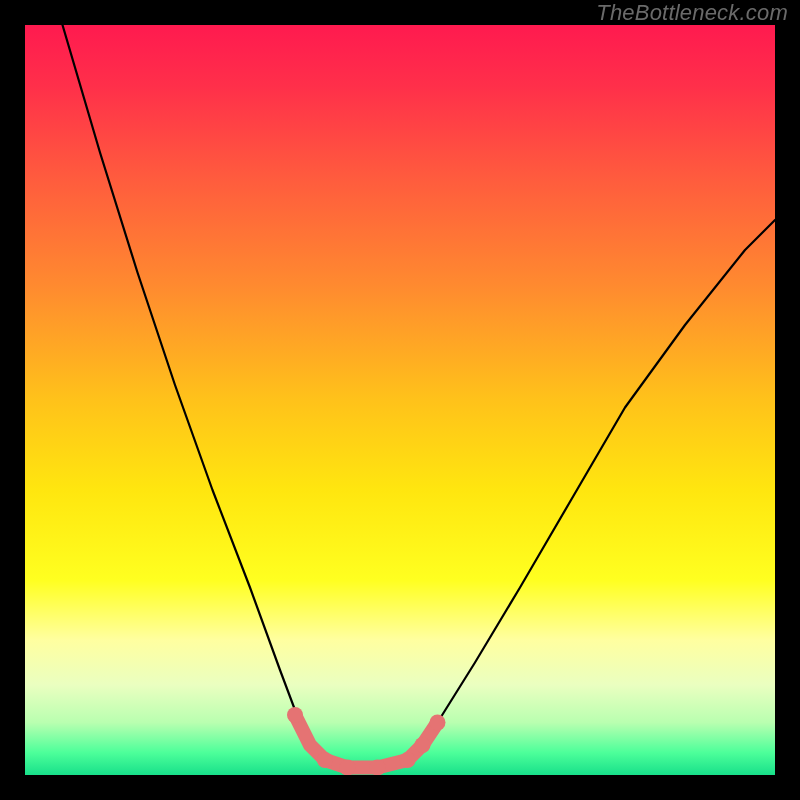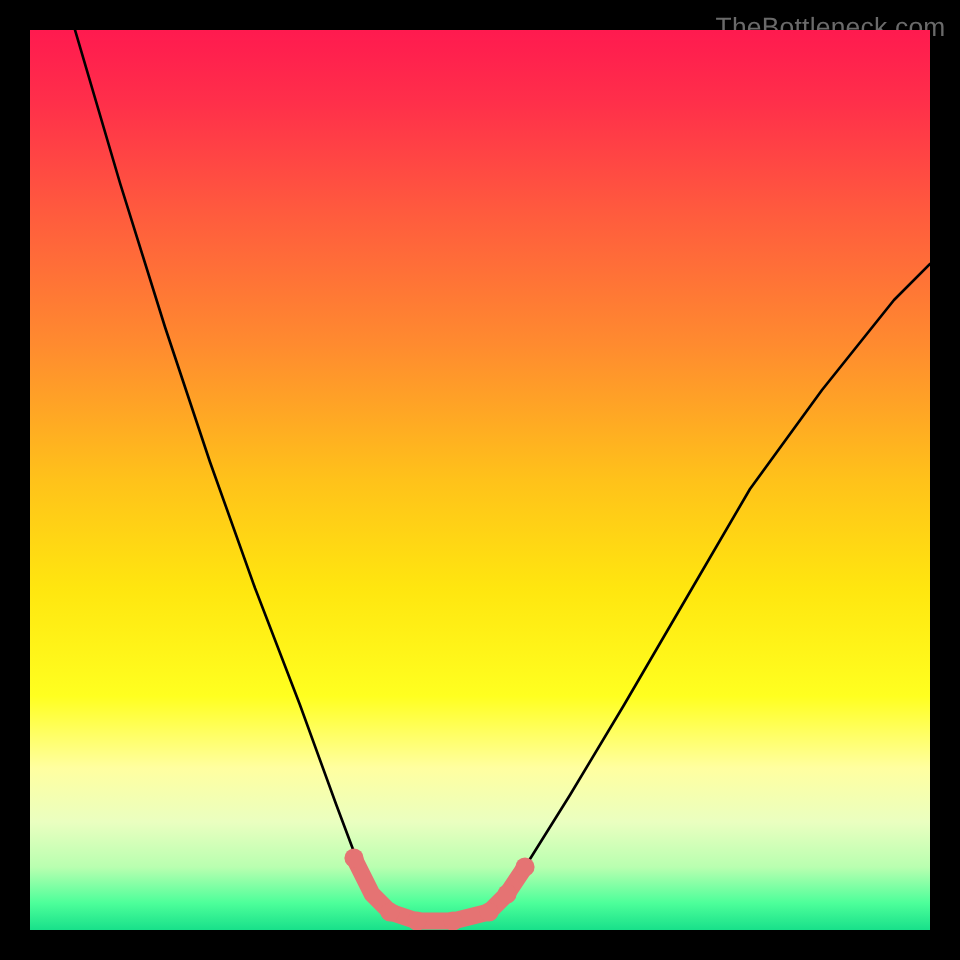--- a/index.html
+++ b/index.html
@@ -35,26 +35,27 @@
   .curve-svg {
     position: absolute;
     left: 0;
     top: 0;
     width: 100%;
     height: 100%;
     pointer-events: none;
   }
   .watermark {
     position: absolute;
-    top: 10px;
+    top: 0;
     right: 12px;
     color: #6a6a6a;
     font-size: 22px;
     font-weight: 500;
     letter-spacing: 0.2px;
+    font-style: italic;
   }
 </style>
 </head>
 <body>
 
 <div class="stage">
 
   <div class="watermark">TheBottleneck.com</div>
 
   <div class="plot-area">

